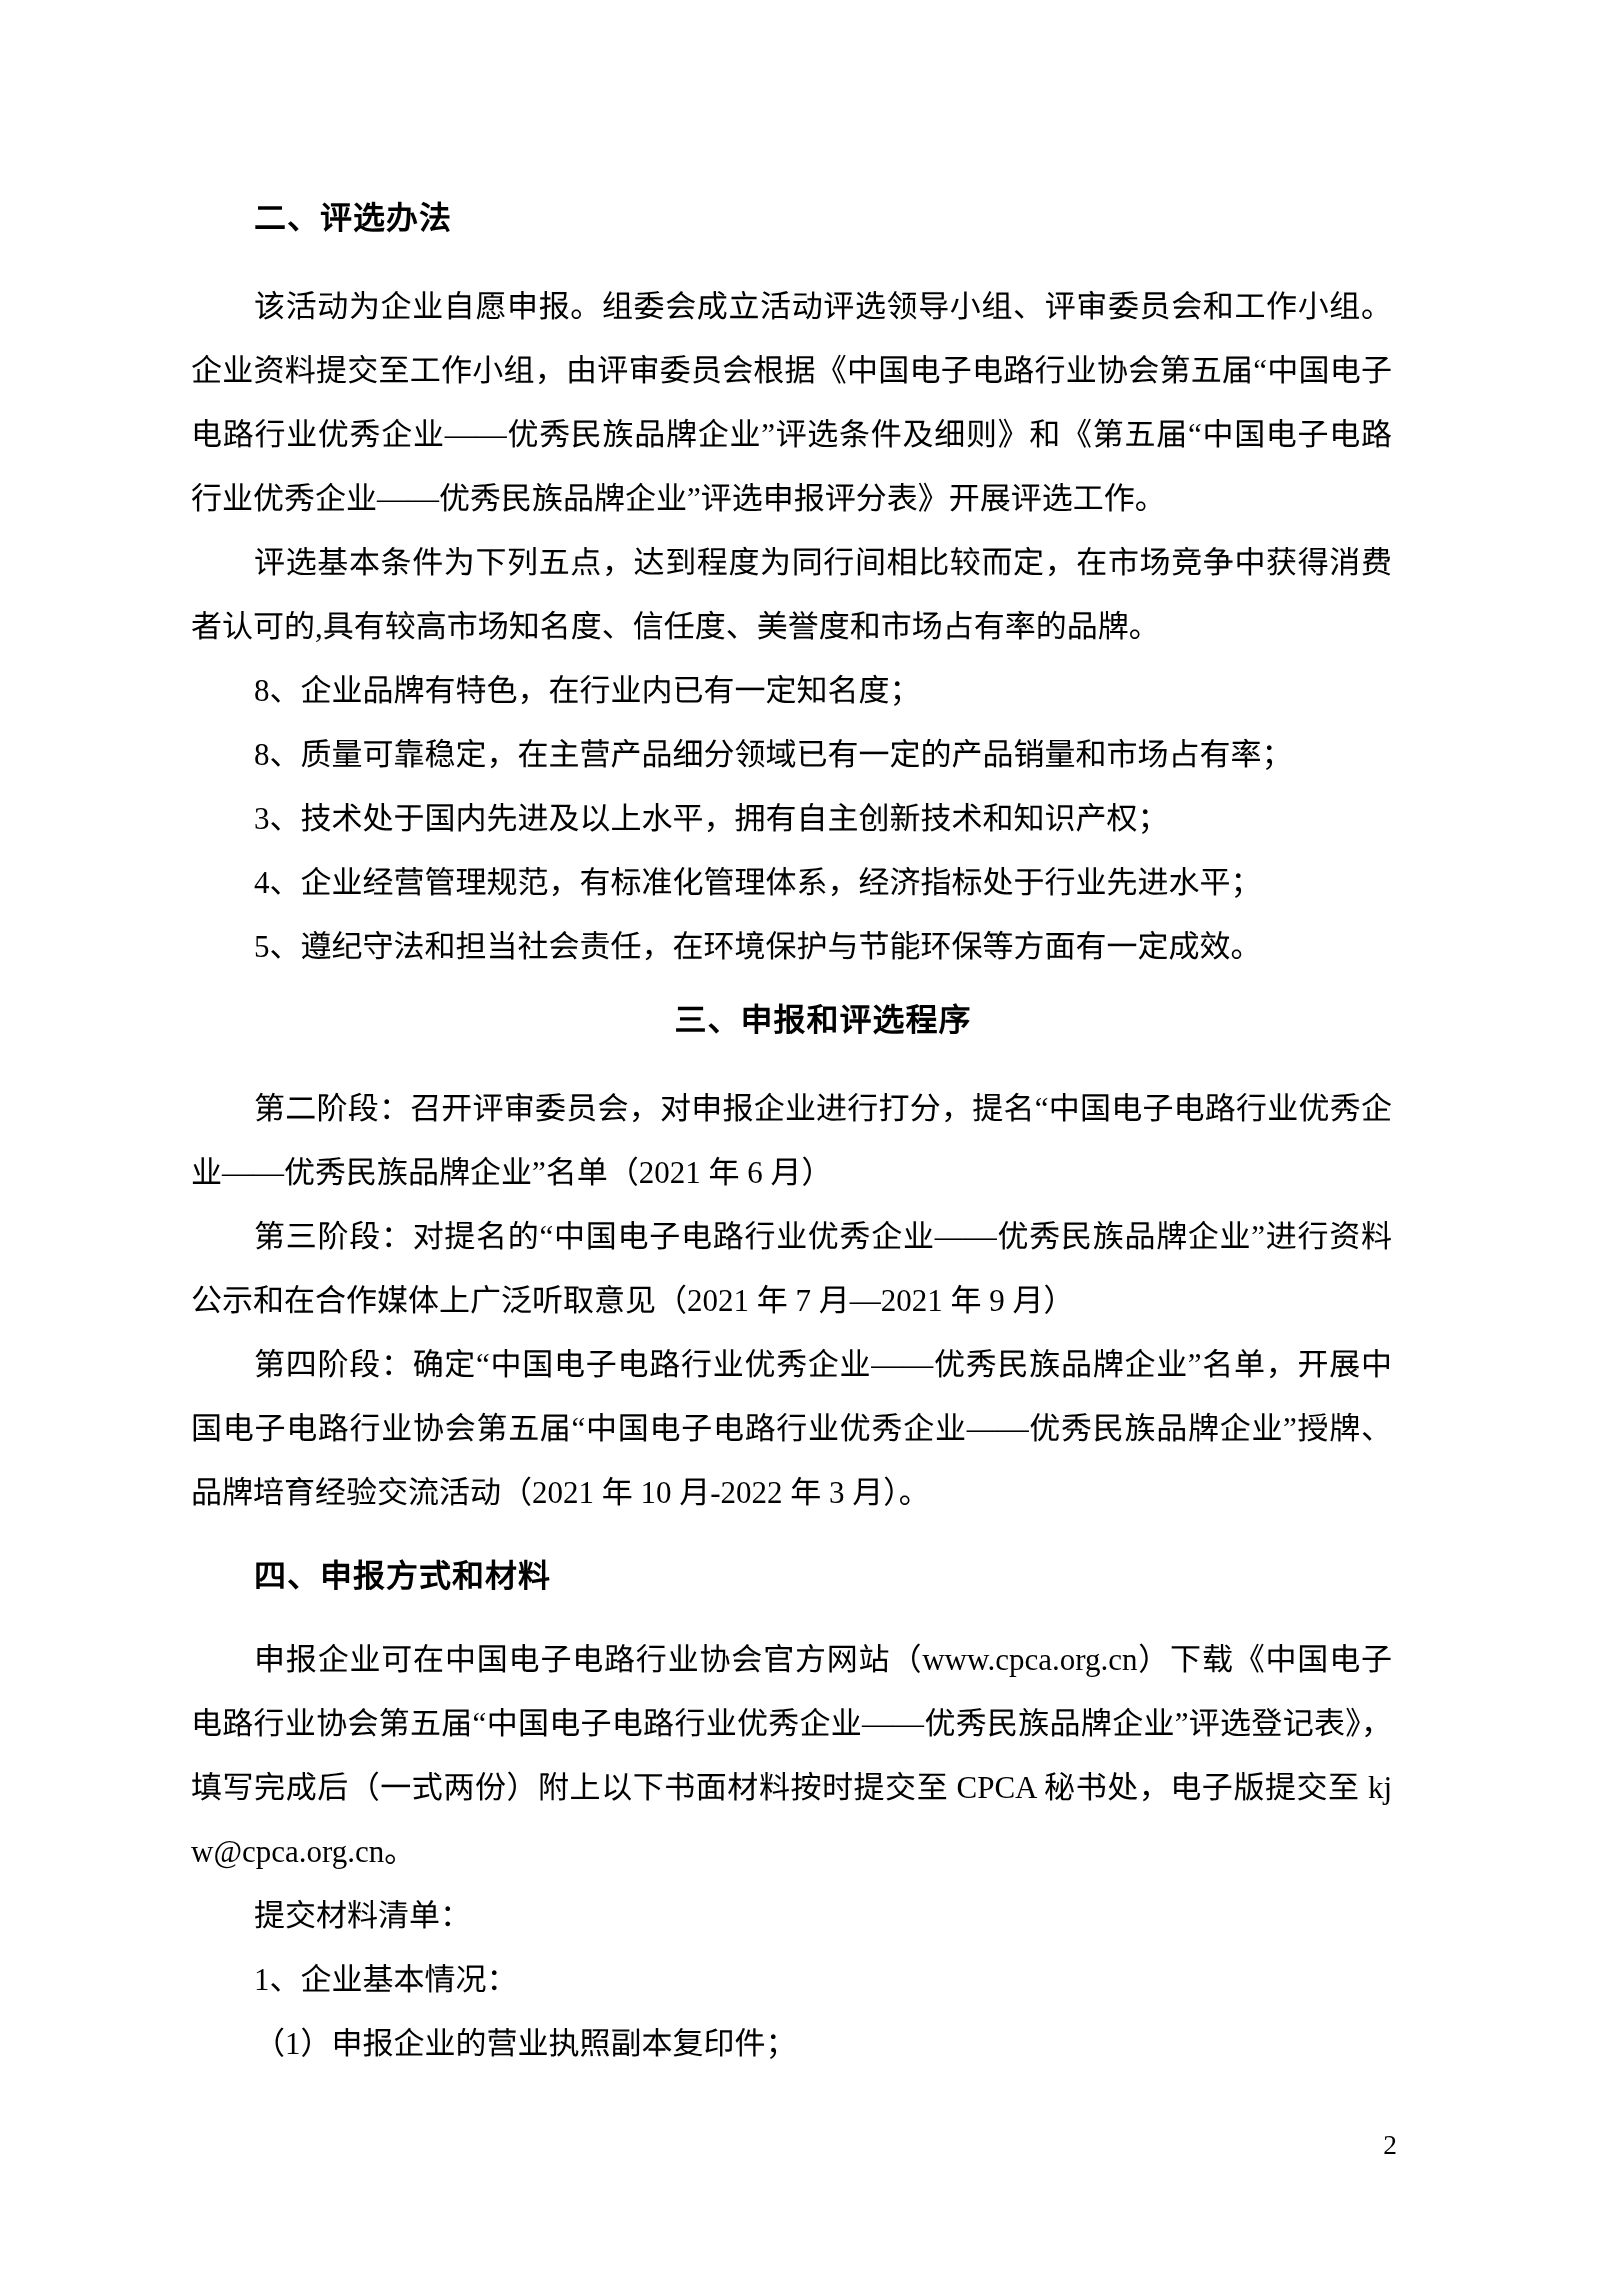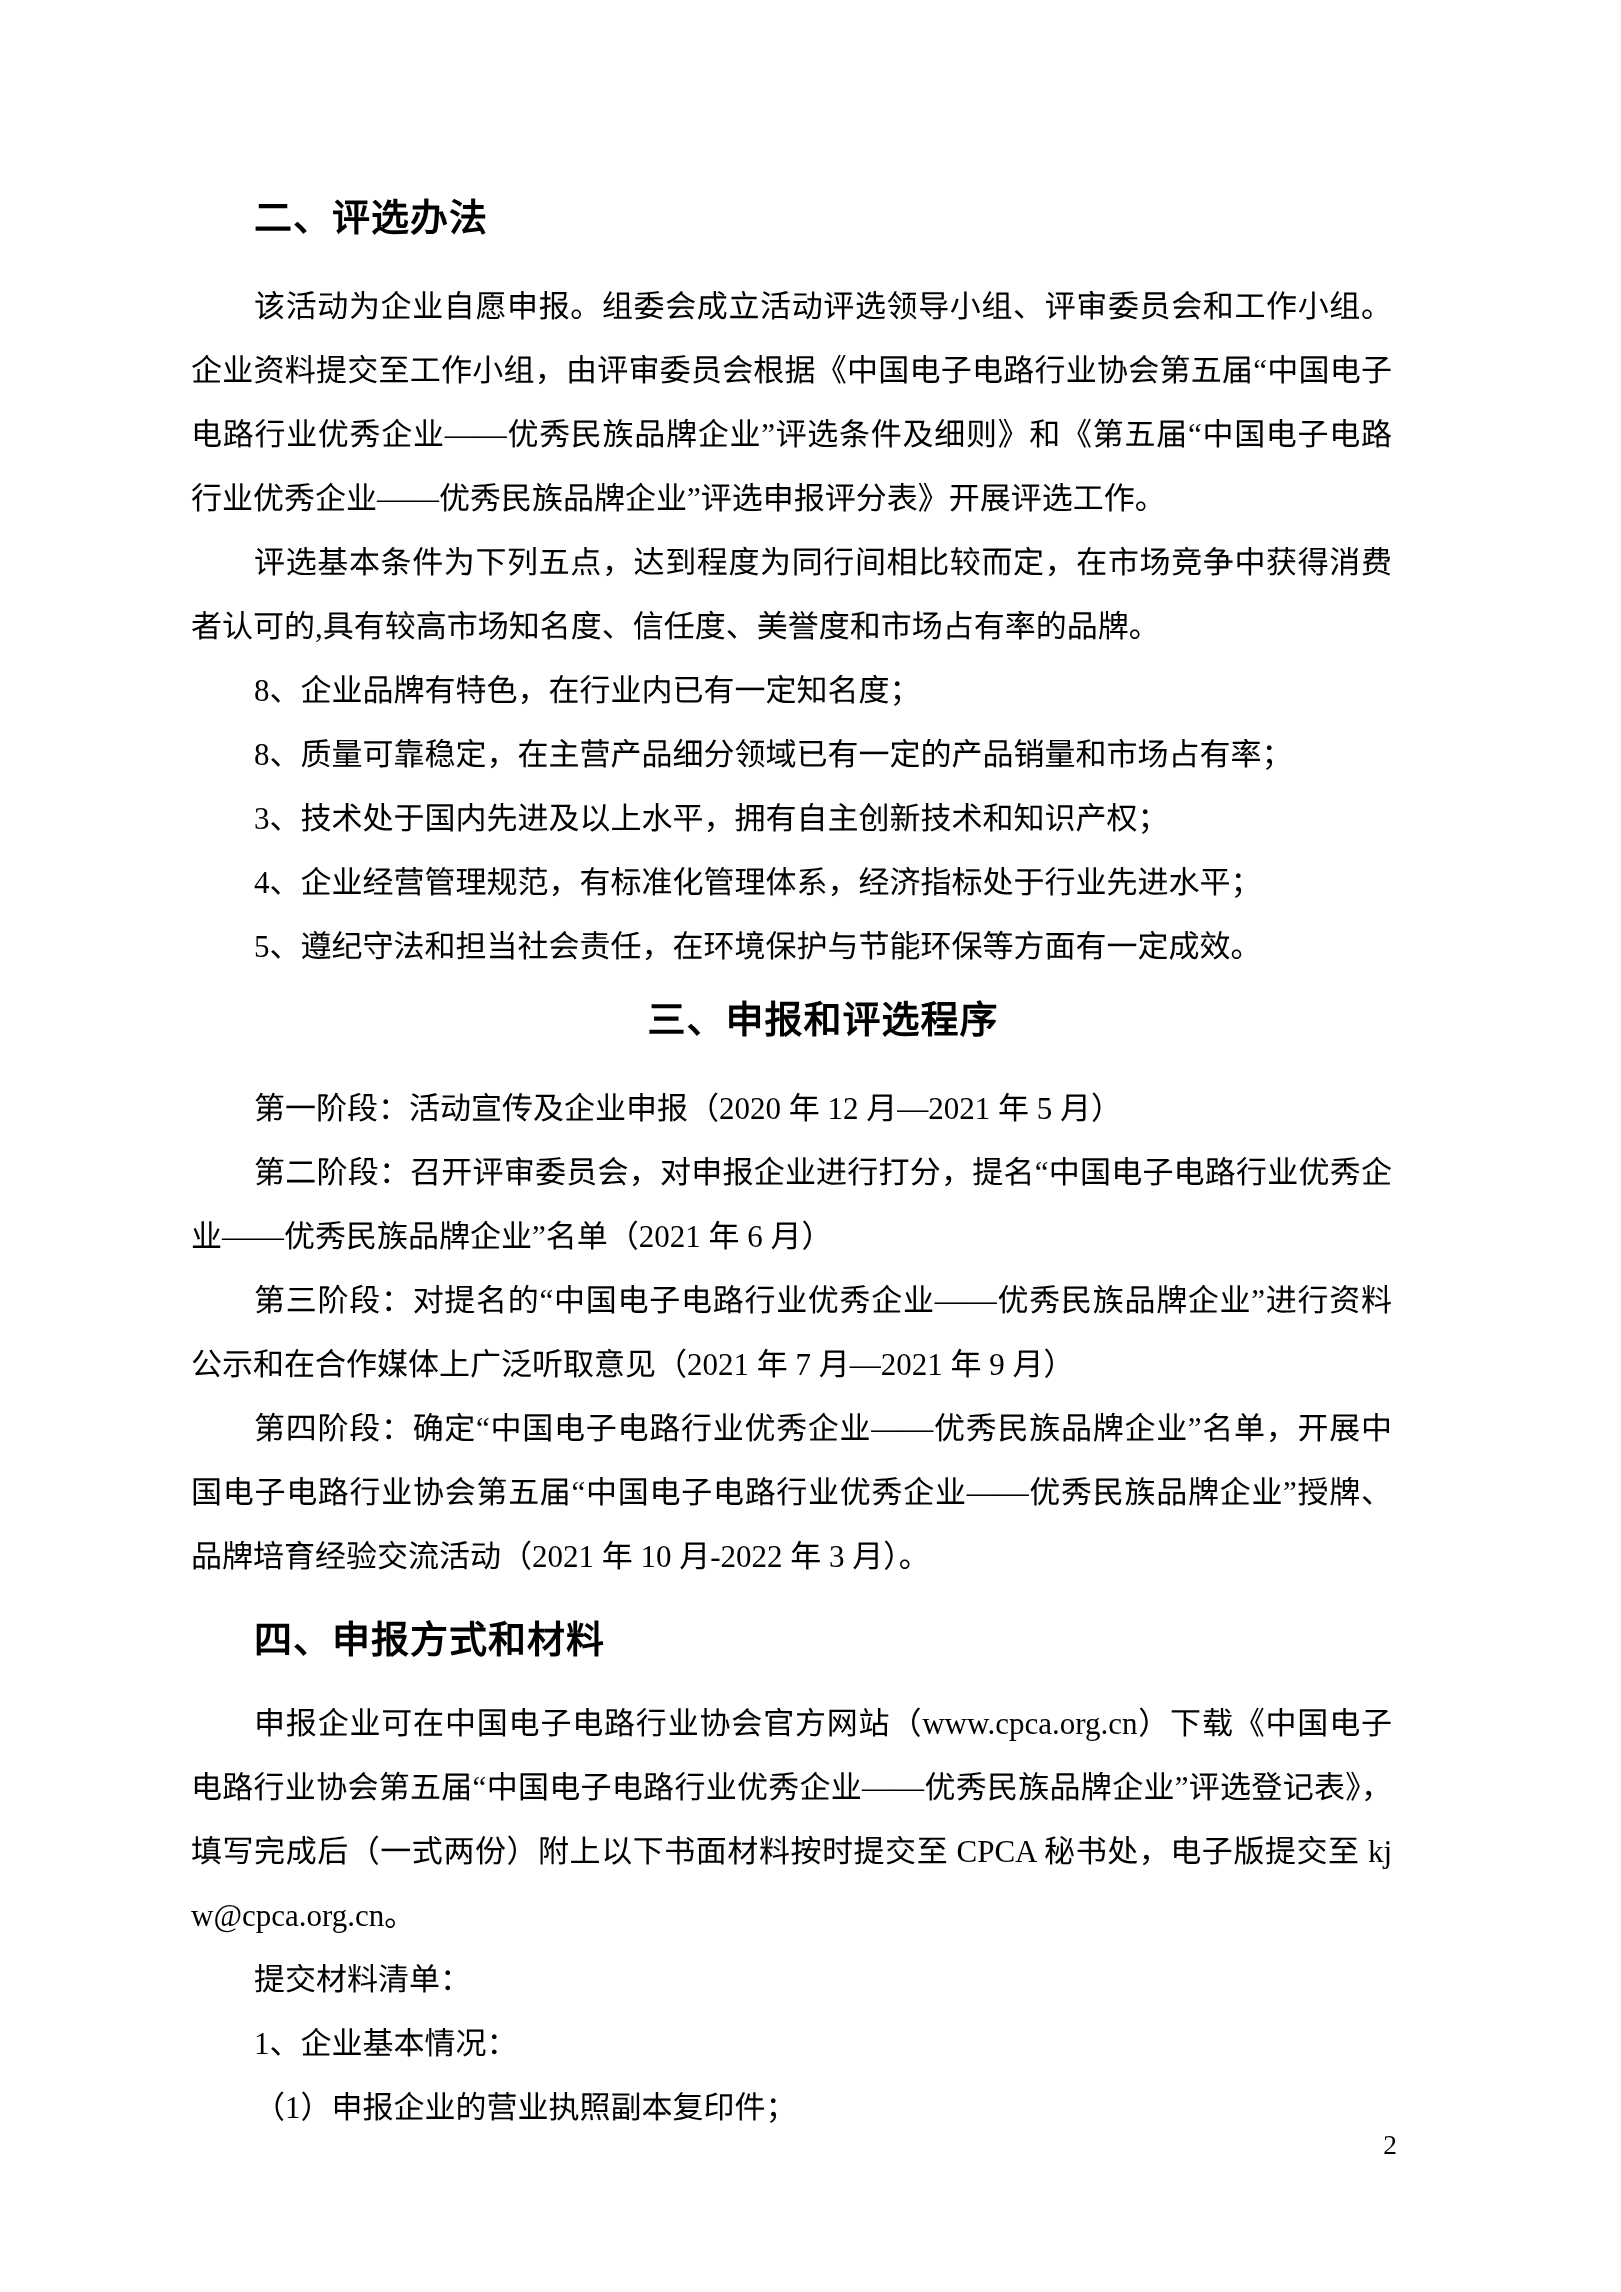--- a/index.html
+++ b/index.html
@@ -17,21 +17,21 @@
     top:186px;
     width:1201px;
     font-family:"Liberation Serif","DejaVu Serif",serif;
     font-size:31px;
     line-height:64px;
     color:#000000;
   }
   .sec-heading{
     font-family:"Liberation Sans","DejaVu Sans",sans-serif;
     font-weight:700;
-    font-size:38px;
+    font-size:32px;
     line-height:64px;
     margin:0 0 24.5px 0;
     text-indent:63px;
     letter-spacing:1px;
   }
   .sec-heading.mt10{margin-top:9.8px;text-align:center;}
   .sec-heading.mt20{margin-top:19.6px;margin-bottom:19.6px;}
   .para{
     margin:0;
     text-align:justify;
@@ -63,21 +63,20 @@
       <p class="para">评选基本条件为下列五点，达到程度为同行间相比较而定，在市场竞争中获得消费者认可的,具有较高市场知名度、信任度、美誉度和市场占有率的品牌。</p>
       <p class="para">8、企业品牌有特色，在行业内已有一定知名度；</p>
       <p class="para">8、质量可靠稳定，在主营产品细分领域已有一定的产品销量和市场占有率；</p>
       <p class="para">3、技术处于国内先进及以上水平，拥有自主创新技术和知识产权；</p>
       <p class="para">4、企业经营管理规范，有标准化管理体系，经济指标处于行业先进水平；</p>
       <p class="para">5、遵纪守法和担当社会责任，在环境保护与节能环保等方面有一定成效。</p>
     </div>
 
     <div>
       <h3 class="sec-heading mt10">三、申报和评选程序</h3>
-      <p class="para">第一阶段：活动宣传及企业申报（2020 年 12 月—2021 年 5 月）</p>
       <p class="para">第二阶段：召开评审委员会，对申报企业进行打分，提名“中国电子电路行业优秀企业——优秀民族品牌企业”名单（2021 年 6 月）</p>
       <p class="para">第三阶段：对提名的“中国电子电路行业优秀企业——优秀民族品牌企业”进行资料公示和在合作媒体上广泛听取意见（2021 年 7 月—2021 年 9 月）</p>
       <p class="para">第四阶段：确定“中国电子电路行业优秀企业——优秀民族品牌企业”名单，开展中国电子电路行业协会第五届“中国电子电路行业优秀企业——优秀民族品牌企业”授牌、品牌培育经验交流活动（2021 年 10 月-2022 年 3 月）。</p>
     </div>
 
     <div>
       <h3 class="sec-heading mt20">四、申报方式和材料</h3>
       <p class="para">申报企业可在中国电子电路行业协会官方网站（www.cpca.org.cn）下载《中国电子电路行业协会第五届“中国电子电路行业优秀企业——优秀民族品牌企业”评选登记表》，填写完成后（一式两份）附上以下书面材料按时提交至 CPCA 秘书处，电子版提交至 kjw@cpca.org.cn。</p>
       <p class="para">提交材料清单：</p>
       <p class="para">1、企业基本情况：</p>

